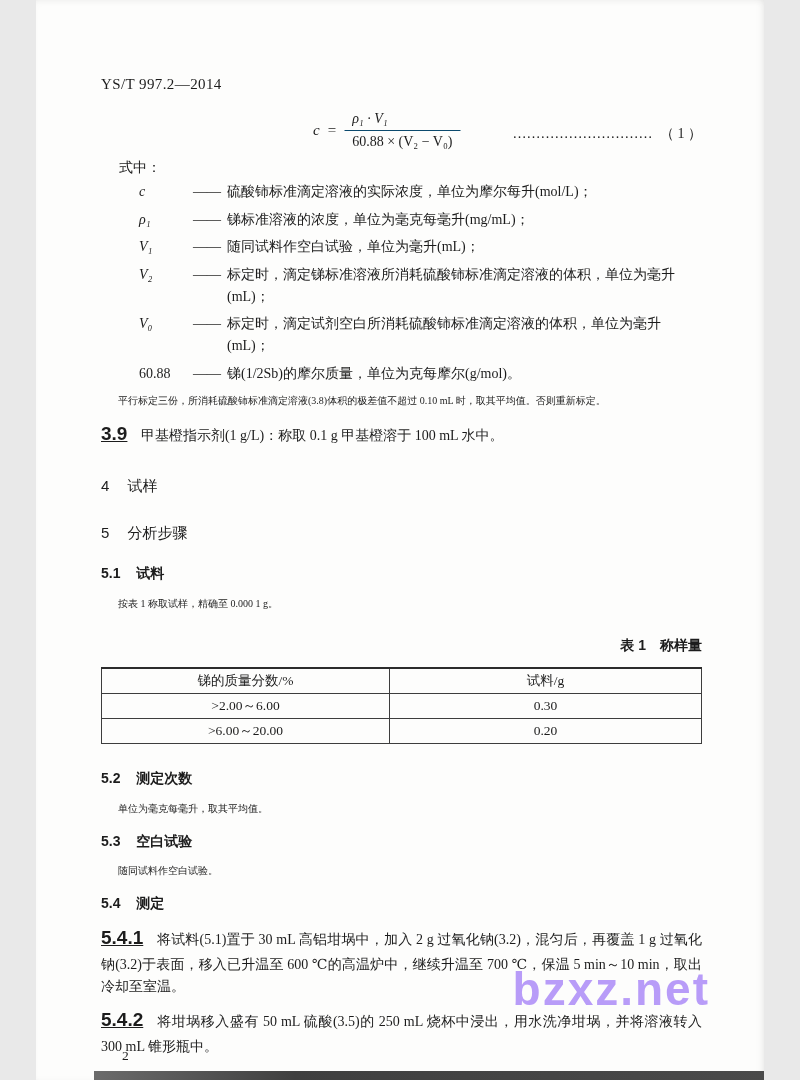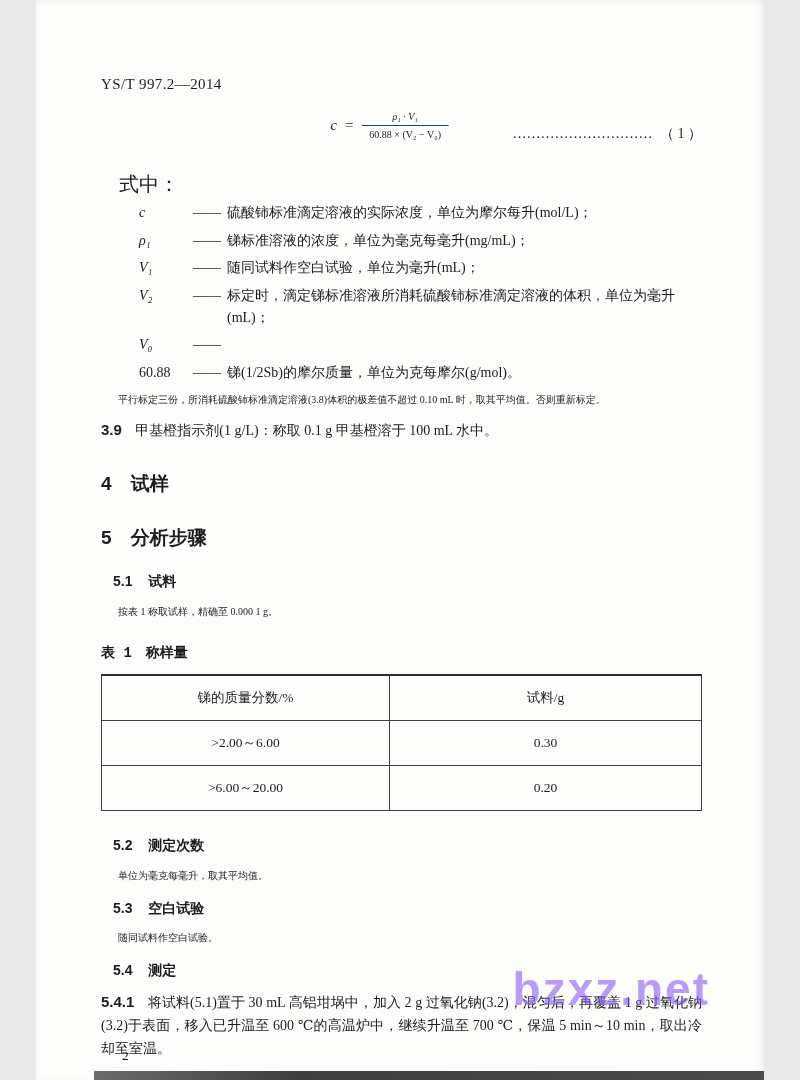--- a/index.html
+++ b/index.html
@@ -20,67 +20,67 @@
   .doc-header { margin-top: 76px; font-size: 15px; letter-spacing: 0.4px; }
 
   
   .formula-row { position: relative; margin-top: 16px; height: 50px; }
   .formula {
     position: absolute; left: 50%; top: 2px; transform: translateX(-60%);
     display: flex; align-items: center; font-size: 15px;
   }
   .f-var { font-style: italic; margin-right: 8px; }
   .f-eq { margin-right: 8px; }
-  .fraction { display: inline-block; text-align: center; font-size: 10px; }
+  .fraction { display: inline-block; text-align: left; font-size: 14px; }
   .fraction .num { display: block; padding: 0 8px 3px; font-style: italic; }
   .fraction .den { display: block; border-top: 1px solid #0c4a6e; padding: 3px 8px 0; }
   .eq-tail { position: absolute; right: 0; top: 16px; font-size: 14px; white-space: nowrap; }
   .eq-num { margin-left: 4px; }
 
-  .where-intro { margin-top: 12px; margin-left: 18px; font-size: 20px; }
+  .where-intro { margin-left: 18px; font-size: 14px; }
 
   .def-list { margin-top: 4px; }
   .def-row { display: flex; margin: 0 0 6px 38px; font-size: 14px; line-height: 1.55; }
   .def-row .sym { width: 54px; flex: 0 0 54px; font-style: italic; }
   .def-row:last-child .sym { font-style: normal; }
   .def-row .dash { margin-right: 6px; white-space: nowrap; }
   .def-row .def-text { flex: 1; }
 
   .para {
     font-size: 10px; line-height: 1.62; margin: 8px 0 0;
     text-indent: 1.7em; text-align: justify;
   }
   .clause { font-size: 14px; line-height: 1.62; margin: 10px 0 0; text-align: justify; }
   .clause-num {
     font-family: "Liberation Sans", "DejaVu Sans", sans-serif;
-    font-weight: bold; margin-right: 10px; font-size: 15px;
+    font-weight: bold; margin-right: 10px; font-size: 19px; text-decoration: underline;
   }
 
   .heading {
     font-family: "Liberation Sans", "DejaVu Sans", sans-serif;
-    font-weight: bold; font-size: 19px; margin: 28px 0 0;
+    font-weight: normal; font-size: 15px; margin: 28px 0 0;
   }
   .heading .h-num { margin-right: 14px; }
   .subheading {
     font-family: "Liberation Sans", "DejaVu Sans", sans-serif;
-    font-weight: bold; font-size: 14px; margin: 22px 12px 0;
+    font-weight: bold; font-size: 14px; margin: 22px 0 0;
   }
   .subheading .h-num { margin-right: 12px; }
 
   .tbl-caption {
-    text-align: left;
-    font-family: Liberation Mono, monospace;
+    text-align: right;
+    font-family: Liberation Sans, sans-serif;
     font-weight: bold; font-size: 14px; margin: 24px 0 0;
   }
   table.sample-table {
     width: 100%; border-collapse: collapse; margin-top: 12px;
     font-size: 13.5px;
   }
   table.sample-table th, table.sample-table td {
-    border: 1px solid #3d3d3d; text-align: center; padding: 13px 4px;
+    border: 1px solid #3d3d3d; text-align: center; padding: 3px 4px;
     font-weight: normal; height: 25px;
   }
   table.sample-table thead tr { border-top: 2px solid #2c2c2c; }
   table.sample-table th:first-child, table.sample-table td:first-child { width: 48%; }
 
   .page-num { position: absolute; left: 86px; bottom: 16px; font-size: 13.5px; }
 
   .watermark {
     position: absolute; right: 54px; bottom: 64px;
     font-family: "Liberation Sans", "DejaVu Sans", sans-serif;
@@ -136,20 +136,21 @@
         <span class="def-text">随同试料作空白试验，单位为毫升(mL)；</span>
       </div>
       <div class="def-row">
         <span class="sym">V₂</span>
         <span class="dash">——</span>
         <span class="def-text">标定时，滴定锑标准溶液所消耗硫酸铈标准滴定溶液的体积，单位为毫升(mL)；</span>
       </div>
       <div class="def-row">
         <span class="sym">V₀</span>
         <span class="dash">——</span>
+        <span class="def-text">标定时，滴定试剂空白所消耗硫酸铈标准滴定溶液的体积，单位为毫升(mL)；</span>
       </div>
       <div class="def-row">
         <span class="sym">60.88</span>
         <span class="dash">——</span>
         <span class="def-text">锑(1/2Sb)的摩尔质量，单位为克每摩尔(g/mol)。</span>
       </div>
     </div>
 
     <p class="para">平行标定三份，所消耗硫酸铈标准滴定溶液(3.8)体积的极差值不超过 0.10 mL 时，取其平均值。否则重新标定。</p>
 

